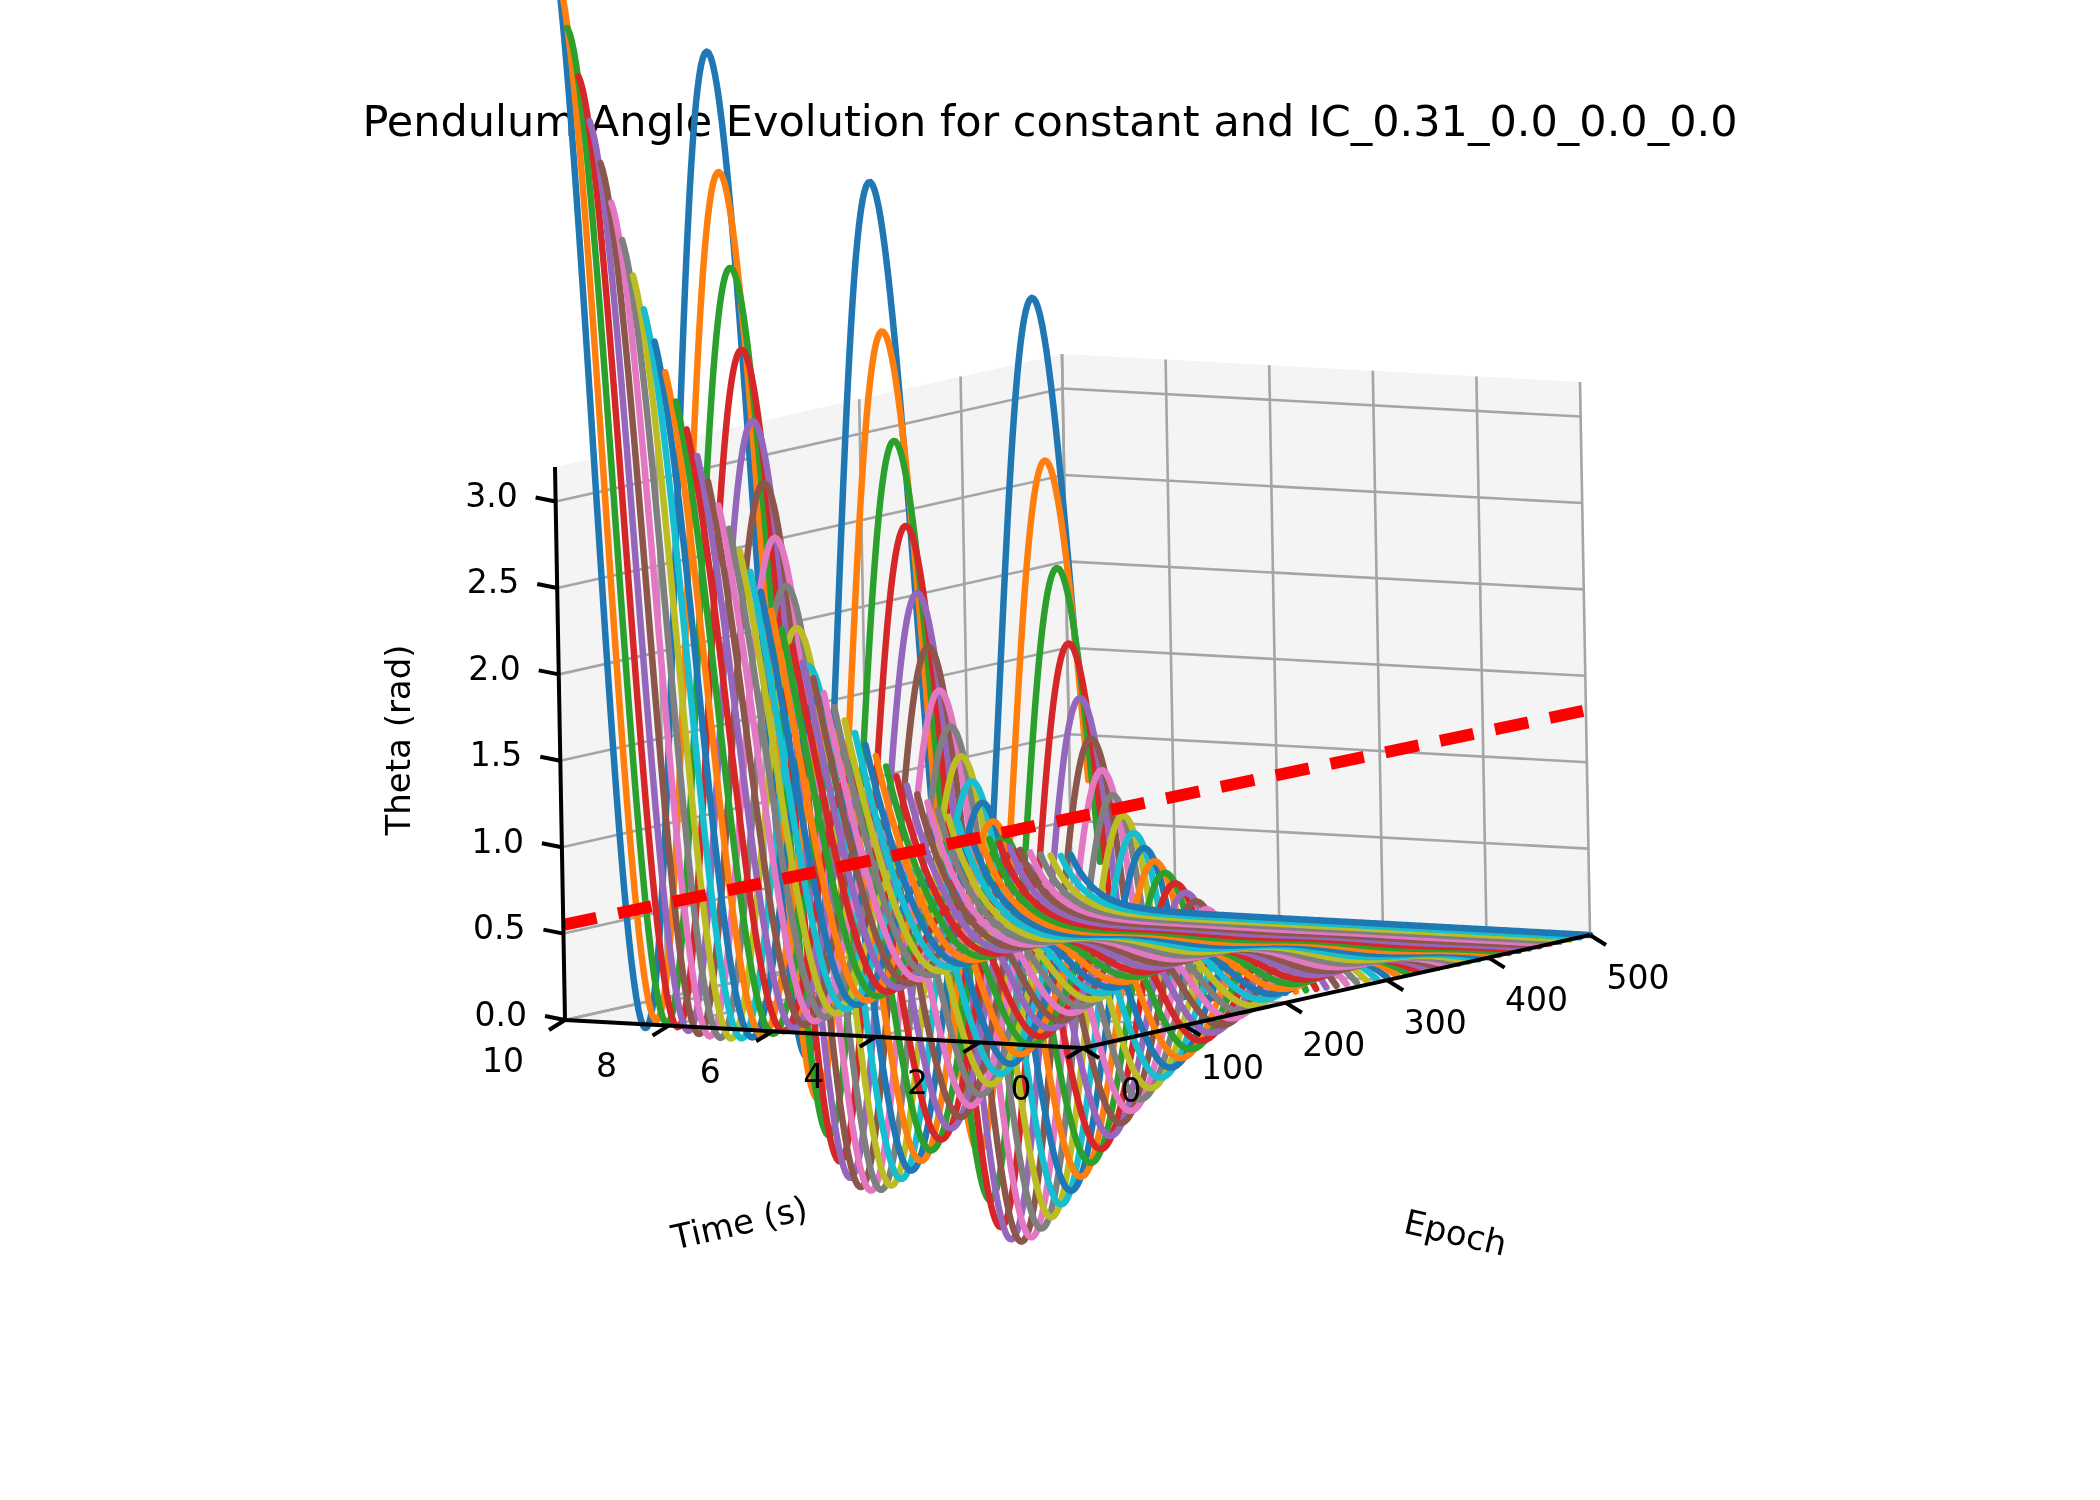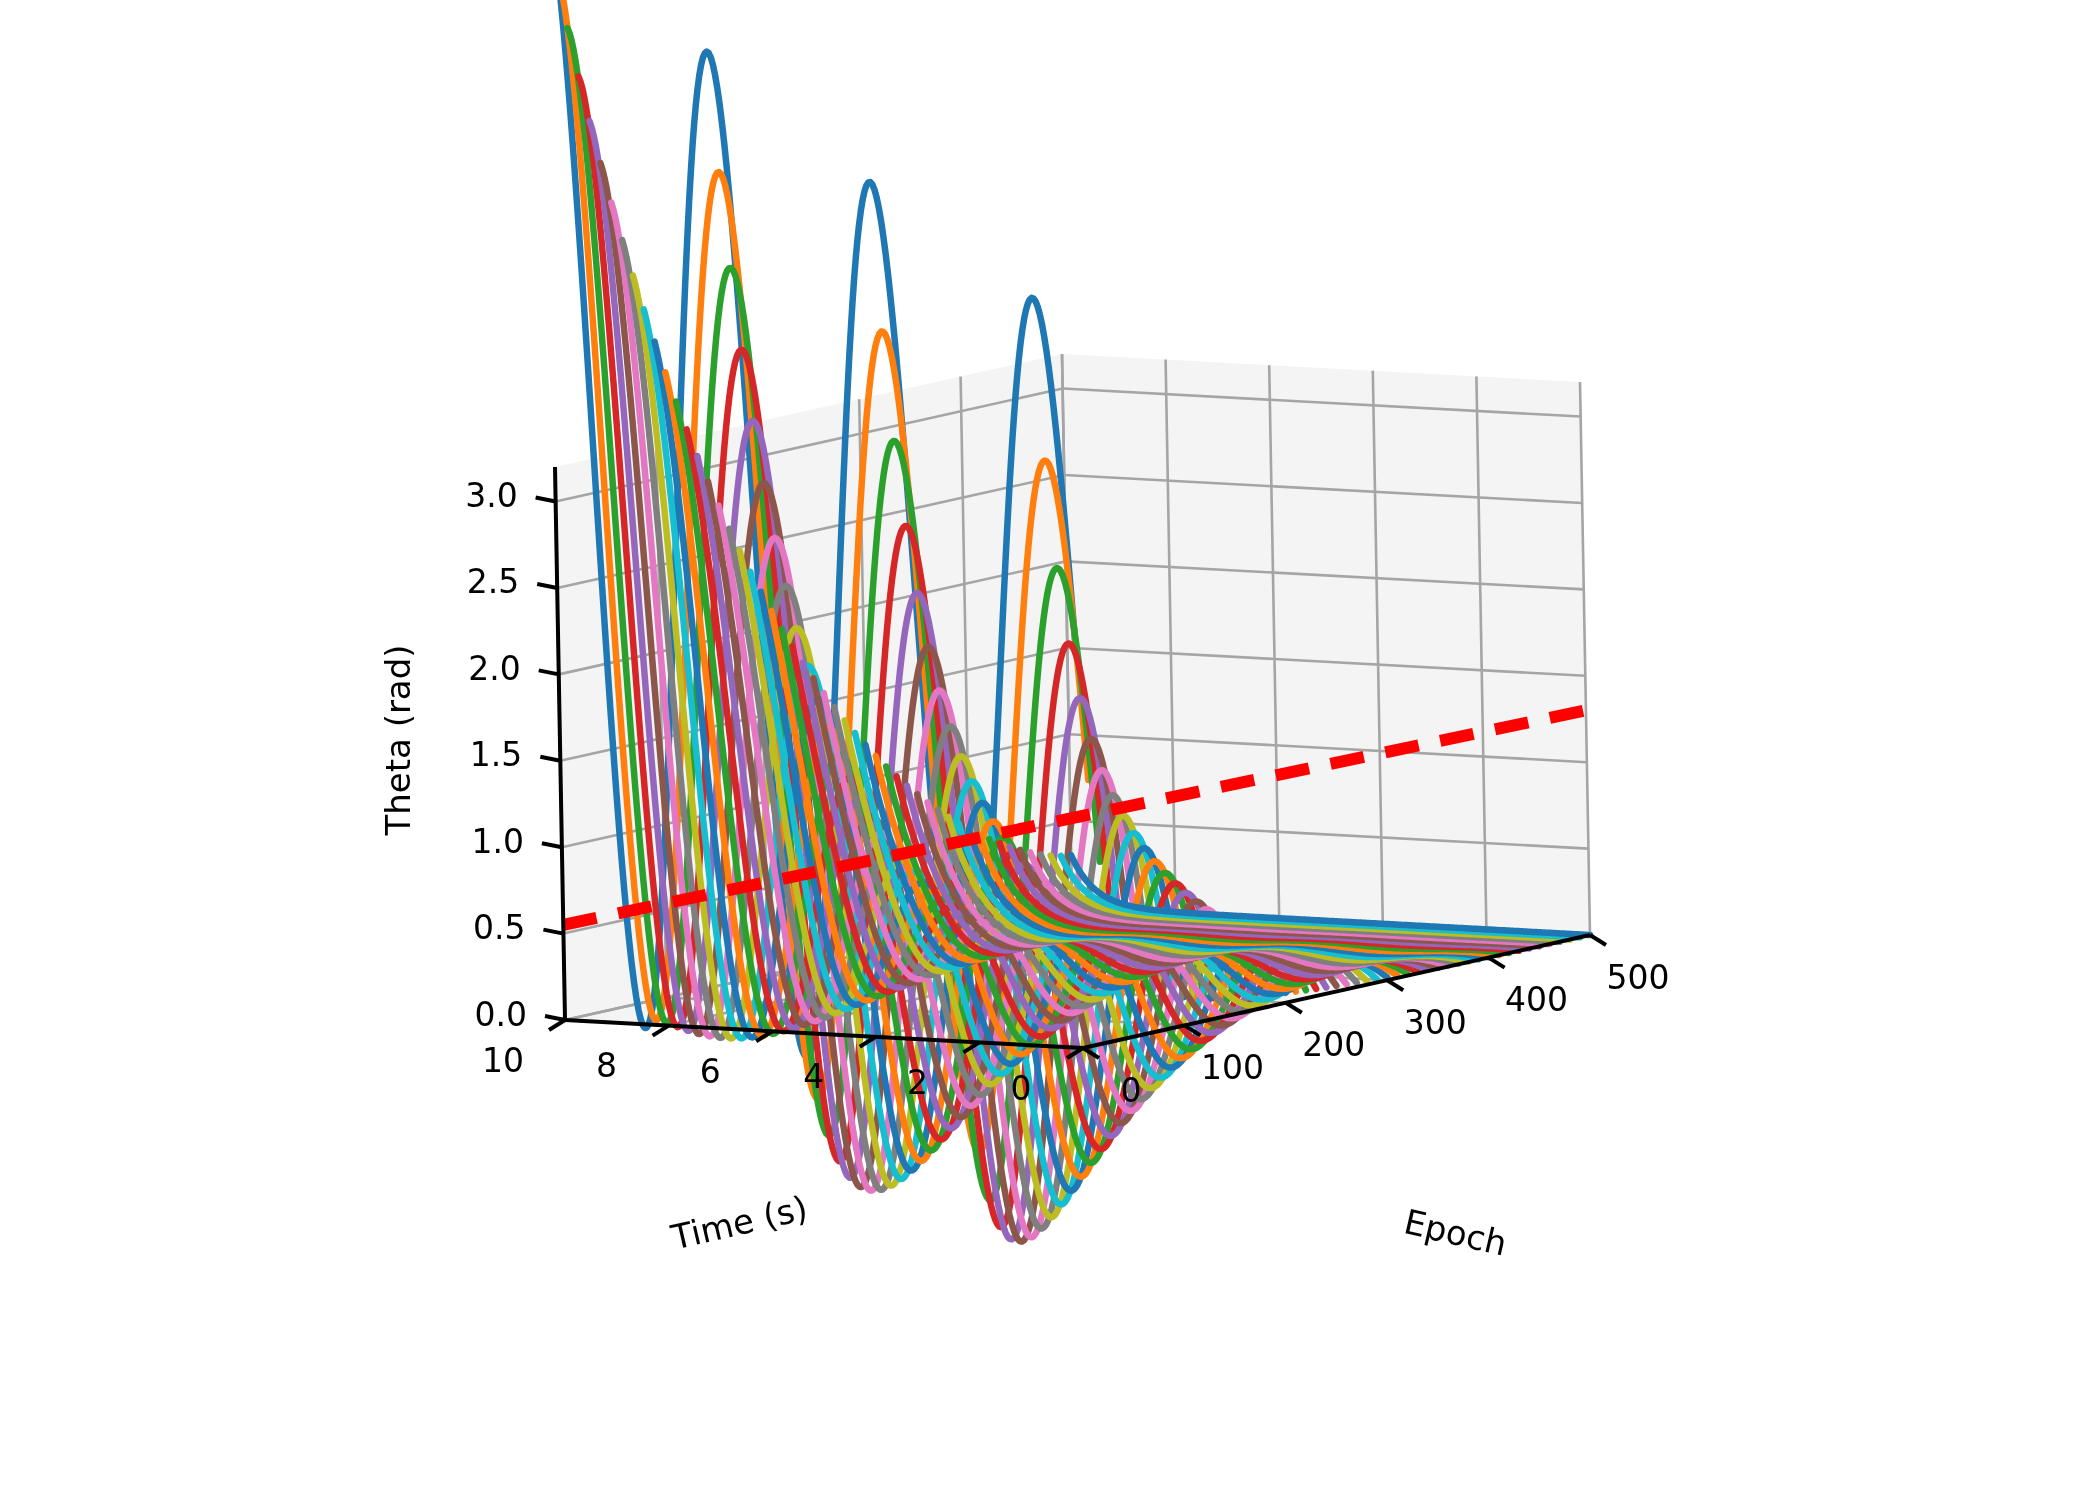--- a/index.html
+++ b/index.html
@@ -45,20 +45,21 @@
     font-family: "DejaVu Sans", sans-serif;
     font-size: 34px;
     fill: #000000;
   }
 </style>
 </head>
 <body>
 
 <div id="figure">
 
+  <div id="plot-title">Pendulum Angle Evolution for constant and IC_0.31_0.0_0.0_0.0</div>
 
   <svg id="axes3d" width="2100" height="1500" xmlns="http://www.w3.org/2000/svg">
       <g>
         <polygon points="1083.00,1048.00 565.00,1020.00 1072.00,907.00 1590.00,935.00" fill="#f4f4f4" stroke="none"></polygon>
         <polygon points="565.00,1020.00 1072.00,907.00 1062.00,354.00 555.00,467.00" fill="#f4f4f4" stroke="none"></polygon>
         <polygon points="1590.00,935.00 1072.00,907.00 1062.00,354.00 1580.00,382.00" fill="#f4f4f4" stroke="none"></polygon>
       </g>
       <g>
         <line x1="1083.00" y1="1048.00" x2="1590.00" y2="935.00" stroke="#a5a5a5" stroke-width="2.6"></line>
         <line x1="979.40" y1="1042.40" x2="1486.40" y2="929.40" stroke="#a5a5a5" stroke-width="2.6"></line>

